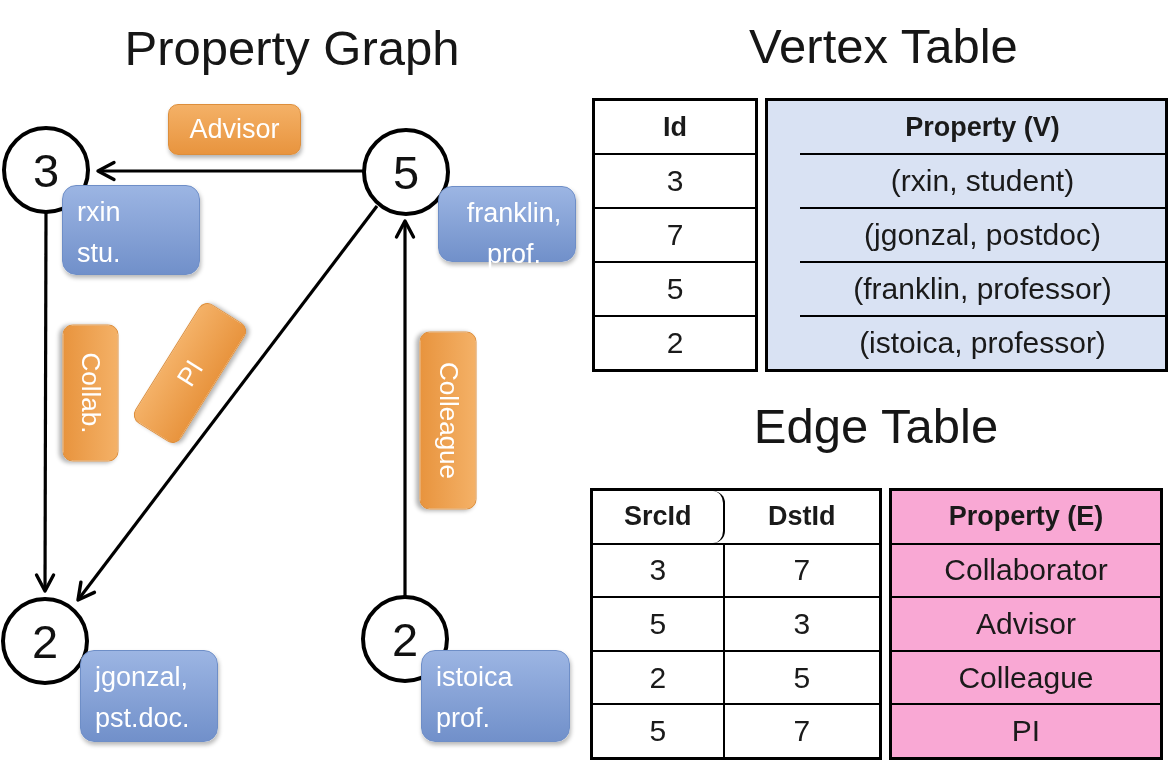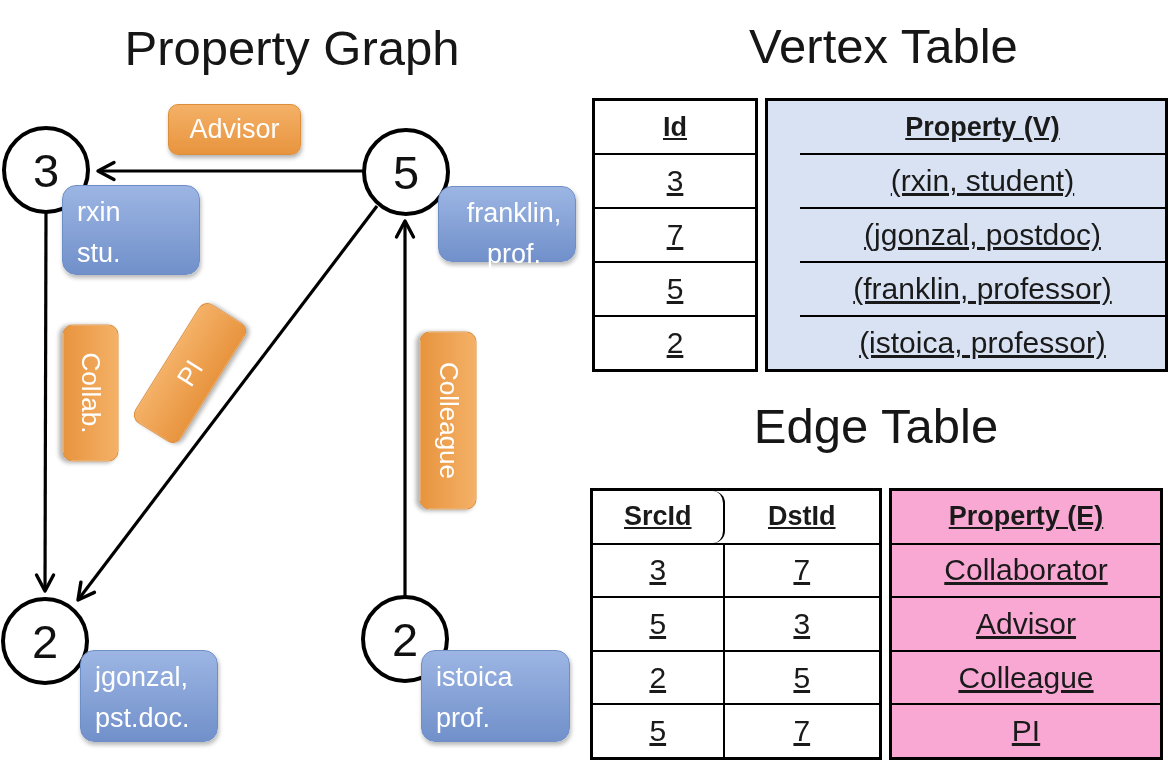--- a/index.html
+++ b/index.html
@@ -28,21 +28,21 @@
                 border:1px solid #dd8e3b; color:#fff;
                 display:flex; align-items:center; justify-content:center;
                 box-shadow:1px 3px 4px rgba(0,0,0,0.3); font-size:27px; }
 
   
   .tbl-wrap { position:absolute; display:flex; }
   .subtbl { border:3px solid #000; display:flex; flex-direction:column; background:#fff; }
   .subtbl .trow { flex:1; display:flex; border-top:2px solid #000; }
   .subtbl .trow:first-child { border-top:none; }
   .cell { flex:1; display:flex; align-items:center; justify-content:center;
-          font-size:30px; color:#1a1a1a;text-decoration:underline; }
+          font-size:30px; color:#1a1a1a; }
   .cell.hdr { font-weight:bold; font-size:27px; }
   .vsplit { border-right:2px solid #000; }
   .bg-blue { background:#d9e2f3; }
   .bg-tan  { background:#f9a8d4; }
   .gap { width:7px; }
 </style>
 </head>
 <body>
 
 <div class="stage">

